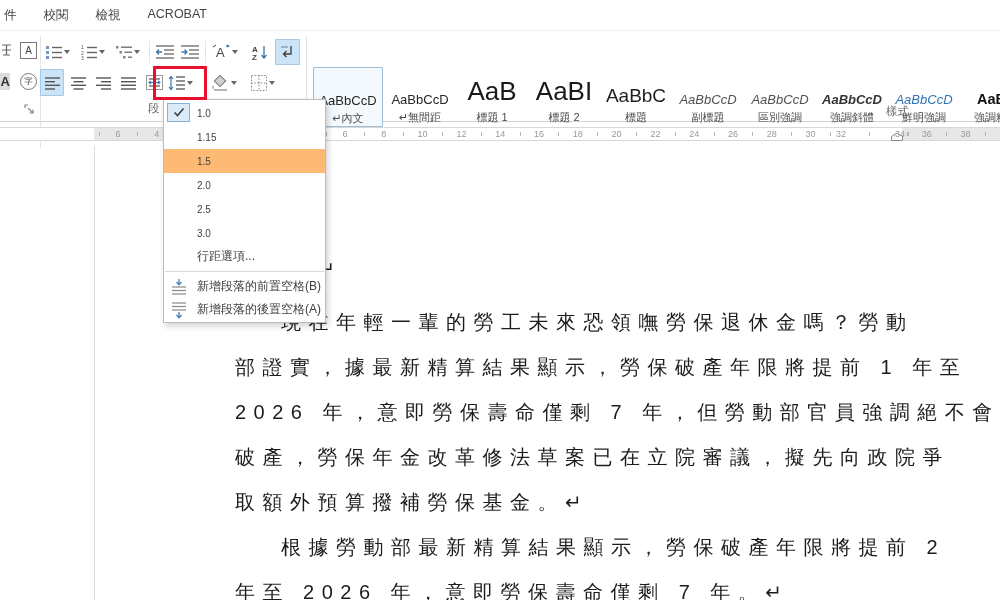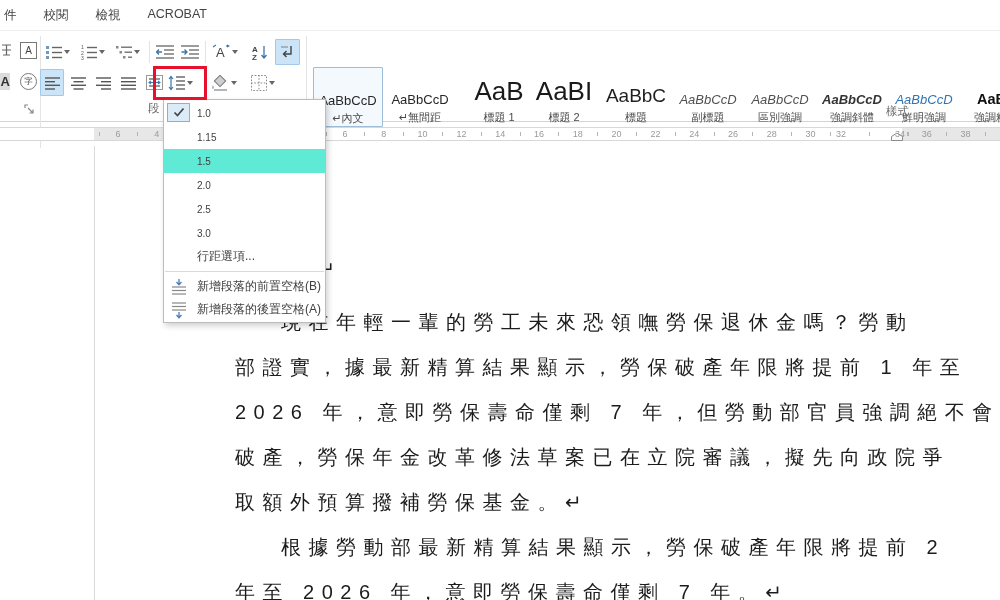--- a/index.html
+++ b/index.html
@@ -58,21 +58,21 @@
   .doc-line { height:45px; line-height:45px; font-size:20px; letter-spacing:7.5px;
               color:#1c1c1c; white-space:nowrap; }
   .doc-line.indent { padding-left:46px; }
   
   .menu { position:absolute; left:163px; top:99px; width:163px; background:#fff;
           border:1px solid #bcbcbc; box-shadow:2px 3px 6px rgba(0,0,0,0.18);
           z-index:50; padding:1px 0; }
   .mi { position:relative; height:24px; display:flex; align-items:center; font-size:10px;
         color:#3f3f3f; cursor:default; }
   .mi .mi-label { position:absolute; left:33px; white-space:nowrap; }
-  .mi.highlight { background:#5eead4; }
+  .mi.highlight { background:#fdba74; }
   .mi-check { position:absolute; left:3px; top:2px; width:23px; height:19px;
               background:#dcebf8; border:1px solid #86b1d8; display:flex;
               align-items:center; justify-content:center; }
   .mi-sep { height:1px; background:#d9d9d9; margin:3px 1px; }
   .mi.small { height:23px; font-size:12px; }
   .mi-icon { position:absolute; left:6px; top:3px; }
   
   .red-box { position:absolute; left:153px; top:66px; width:54px; height:34px;
              border:3px solid #e8112d; z-index:60; pointer-events:none; }
   svg { display:block; }
@@ -296,21 +296,21 @@
 
   <div class="gallery" id="gallery">
       <div class="g-item selected" style="left: 5px;">
         <div class="g-sample body">AaBbCcD</div>
         <div class="g-label">↵內文</div>
       </div>
       <div class="g-item" style="left: 77px;">
         <div class="g-sample body">AaBbCcD</div>
         <div class="g-label">↵無間距</div>
       </div>
-      <div class="g-item" style="left: 156px;">
+      <div class="g-item" style="left: 149px;">
         <div class="g-sample h1">AaB</div>
         <div class="g-label">標題 1</div>
       </div>
       <div class="g-item" style="left: 221px;">
         <div class="g-sample h1">AaBI</div>
         <div class="g-label">標題 2</div>
       </div>
       <div class="g-item" style="left: 293px;">
         <div class="g-sample h3">AaBbC</div>
         <div class="g-label">標題</div>

